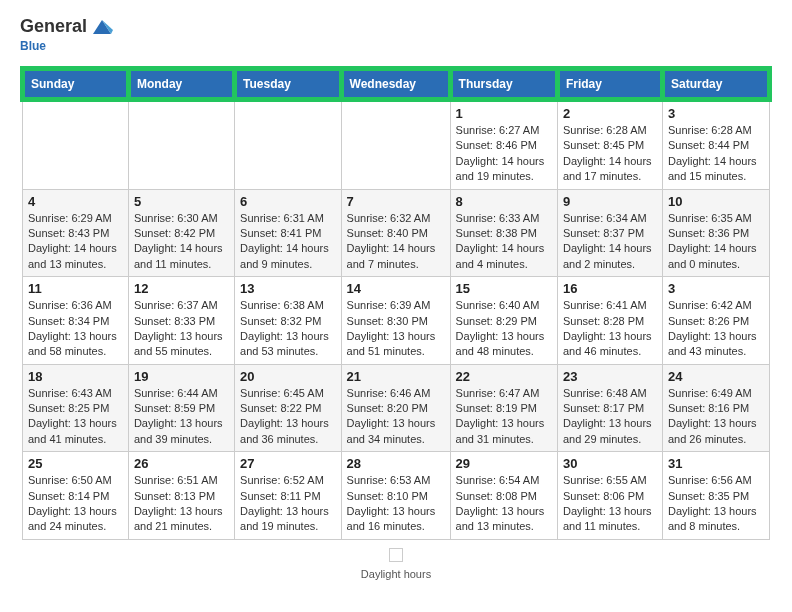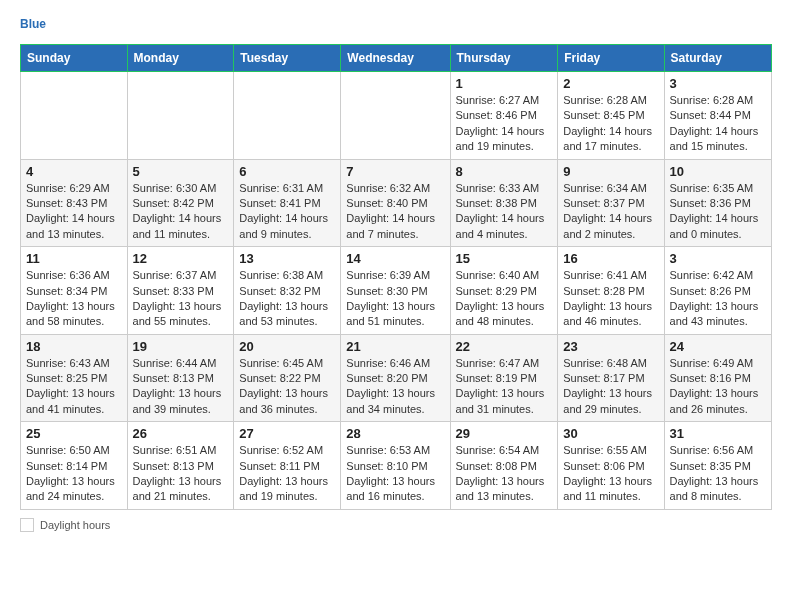--- a/index.html
+++ b/index.html
@@ -51,21 +51,21 @@
       border-collapse: collapse;
       font-size: 11px;
     }
     .calendar-table th {
       background-color: #2a6db5;
       color: #fff;
       text-align: left;
       padding: 6px 6px;
       font-size: 12px;
       font-weight: bold;
-      border: 1px solid #22c55e;
+      border: 5px solid #22c55e;
     }
     .calendar-table td {
       vertical-align: top;
       border: 1px solid #ccc;
       padding: 4px 5px;
       width: 113px;
       min-height: 70px;
       background: #fff;
     }
     .calendar-table tr:nth-child(even) td {
@@ -85,35 +85,43 @@
     .empty-cell {
       background: #fff !important;
     }
     .footer-note {
       margin-top: 8px;
       font-size: 11px;
       color: #555;
       display: flex;
       align-items: center;
       gap: 6px;
+      flex-direction: column;
     }
     .daylight-box {
       width: 14px;
       height: 14px;
       background: #fff;
       border: 1px solid #ccc;
       display: inline-block;
     }
   </style>
 </head>
 <body>
 
 <div class="header-area">
   <div class="logo">
     <div>
+      <div style="display:flex;align-items:center;gap:2px;">
+        <span class="logo-text logo-general">General</span>
+        <svg class="logo-icon" viewBox="0 0 22 22">
+          <polygon points="2,18 11,4 20,18" fill="#2a6db5"></polygon>
+          <polygon points="11,4 20,18 22,14" fill="#4a9fd5"></polygon>
+        </svg>
+      </div>
       <div style="margin-top:-2px;">
         <span class="logo-text logo-blue" style="color:#2a6db5;font-size:12px;font-weight:bold;">Blue</span>
       </div>
     </div>
   </div>
 </div>
 
 <table class="calendar-table">
   <thead>
     <tr>
@@ -242,21 +250,21 @@
       <tr>
         <td>
           <div class="day-number">18</div>
           <div class="day-info">Sunrise: 6:43 AM
 Sunset: 8:25 PM
 Daylight: 13 hours and 41 minutes.</div>
         </td>
         <td>
           <div class="day-number">19</div>
           <div class="day-info">Sunrise: 6:44 AM
-Sunset: 8:13 PM
+Sunset: 8:59 PM
 Daylight: 13 hours and 39 minutes.</div>
         </td>
         <td>
           <div class="day-number">20</div>
           <div class="day-info">Sunrise: 6:45 AM
 Sunset: 8:22 PM
 Daylight: 13 hours and 36 minutes.</div>
         </td>
         <td>
           <div class="day-number">21</div>

